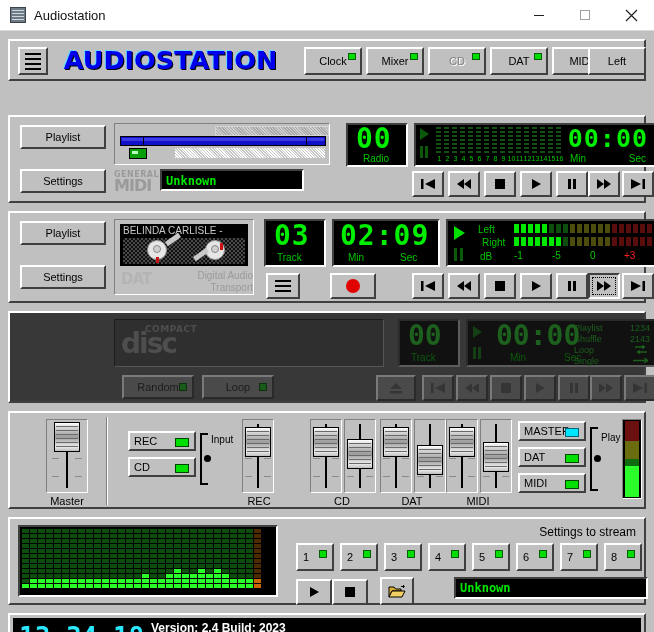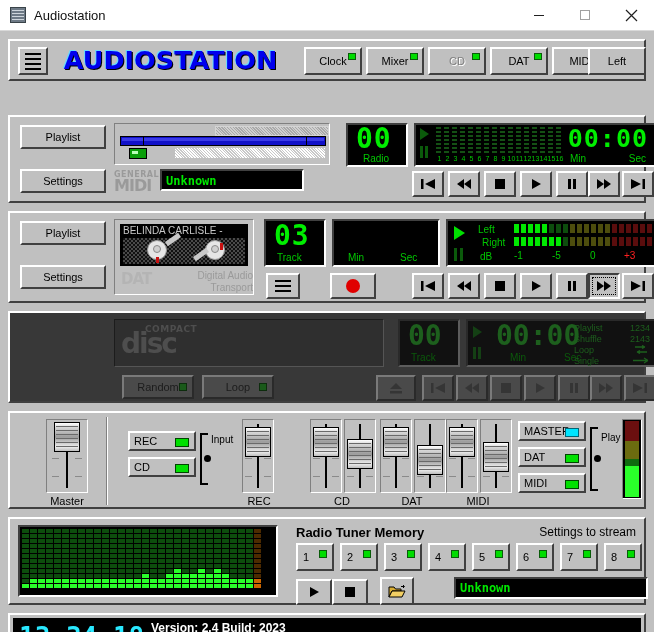--- a/index.html
+++ b/index.html
@@ -461,20 +461,21 @@
         <div>Transport</div>
       </div>
     </div>
 
     <div class="lcd" style="left:254px;top:6px;width:62px;height:48px;">
       <div class="bigdigit" style="position:absolute;left:8px;top:0px;font-size:28px;line-height:30px;">03</div>
       <div class="lab" style="position:absolute;left:11px;top:31px;">Track</div>
     </div>
 
     <div class="lcd" style="left:322px;top:6px;width:108px;height:48px;">
+      <div class="bigdigit" style="position:absolute;left:6px;top:0px;font-size:28px;line-height:30px;">02:09</div>
       <div class="lab" style="position:absolute;left:14px;top:31px;">Min</div>
       <div class="lab" style="position:absolute;left:66px;top:31px;">Sec</div>
     </div>
 
     <div class="lcd" style="left:436px;top:6px;width:210px;height:48px;">
       <div style="position:absolute;left:6px;top:5px;width:0;height:0;border-left:11px solid #00e000;border-top:7px solid transparent;border-bottom:7px solid transparent;"></div>
       <div style="position:absolute;left:6px;top:27px;width:3px;height:13px;background:#0b5a0b;box-shadow:6px 0 0 #0b5a0b;"></div>
       <div class="lab" style="position:absolute;left:30px;top:3px;">Left</div>
       <div class="lab" style="position:absolute;left:22px;top:16px;padding-left:12px;">Right</div>
       <div class="lab" style="position:absolute;left:32px;top:30px;">dB</div>
@@ -1170,21 +1171,20 @@
           <div style="position: absolute; left: 232px; top: 25px; width: 7px; height: 4px; background: rgb(77, 42, 0);"></div>
           <div style="position: absolute; left: 232px; top: 30px; width: 7px; height: 4px; background: rgb(77, 42, 0);"></div>
           <div style="position: absolute; left: 232px; top: 35px; width: 7px; height: 4px; background: rgb(77, 42, 0);"></div>
           <div style="position: absolute; left: 232px; top: 40px; width: 7px; height: 4px; background: rgb(77, 42, 0);"></div>
           <div style="position: absolute; left: 232px; top: 45px; width: 7px; height: 4px; background: rgb(77, 42, 0);"></div>
           <div style="position: absolute; left: 232px; top: 50px; width: 7px; height: 4px; background: rgb(204, 102, 0);"></div>
           <div style="position: absolute; left: 232px; top: 55px; width: 7px; height: 4px; background: rgb(204, 102, 0);"></div>
         </div>
     </div>
 
-    <div style="position:absolute;left:286px;top:6px;font-size:13px;font-weight:bold;color:#000;">Radio Tuner Memory</div>
     <div style="position:absolute;right:8px;top:6px;font-size:12px;color:#000;">Settings to stream</div>
 
     <div id="presets">
         <div class="numbtn" style="left: 286px; top: 24px;">
           <span class="n">1</span>
           <span class="led"></span>
         </div>
         <div class="numbtn" style="left: 330px; top: 24px;">
           <span class="n">2</span>
           <span class="led"></span>

